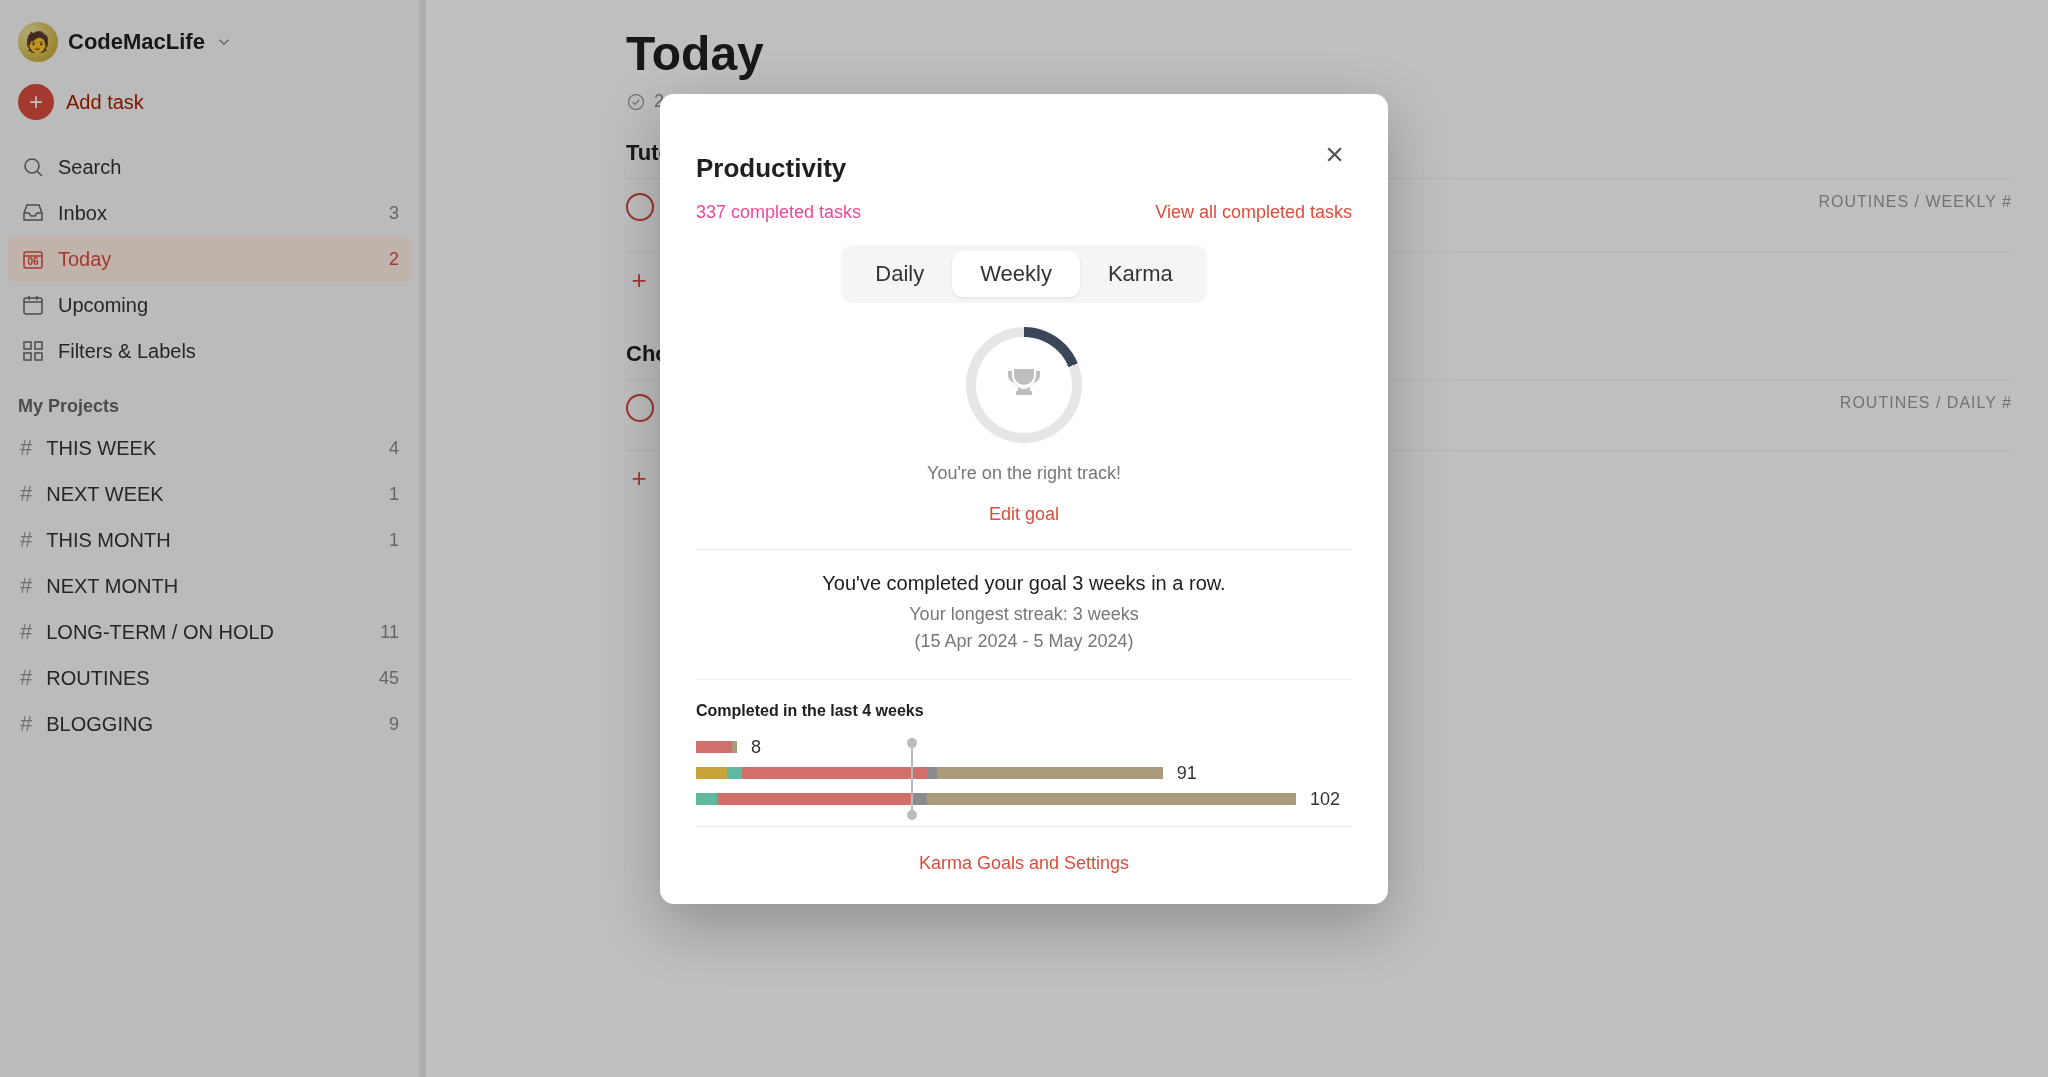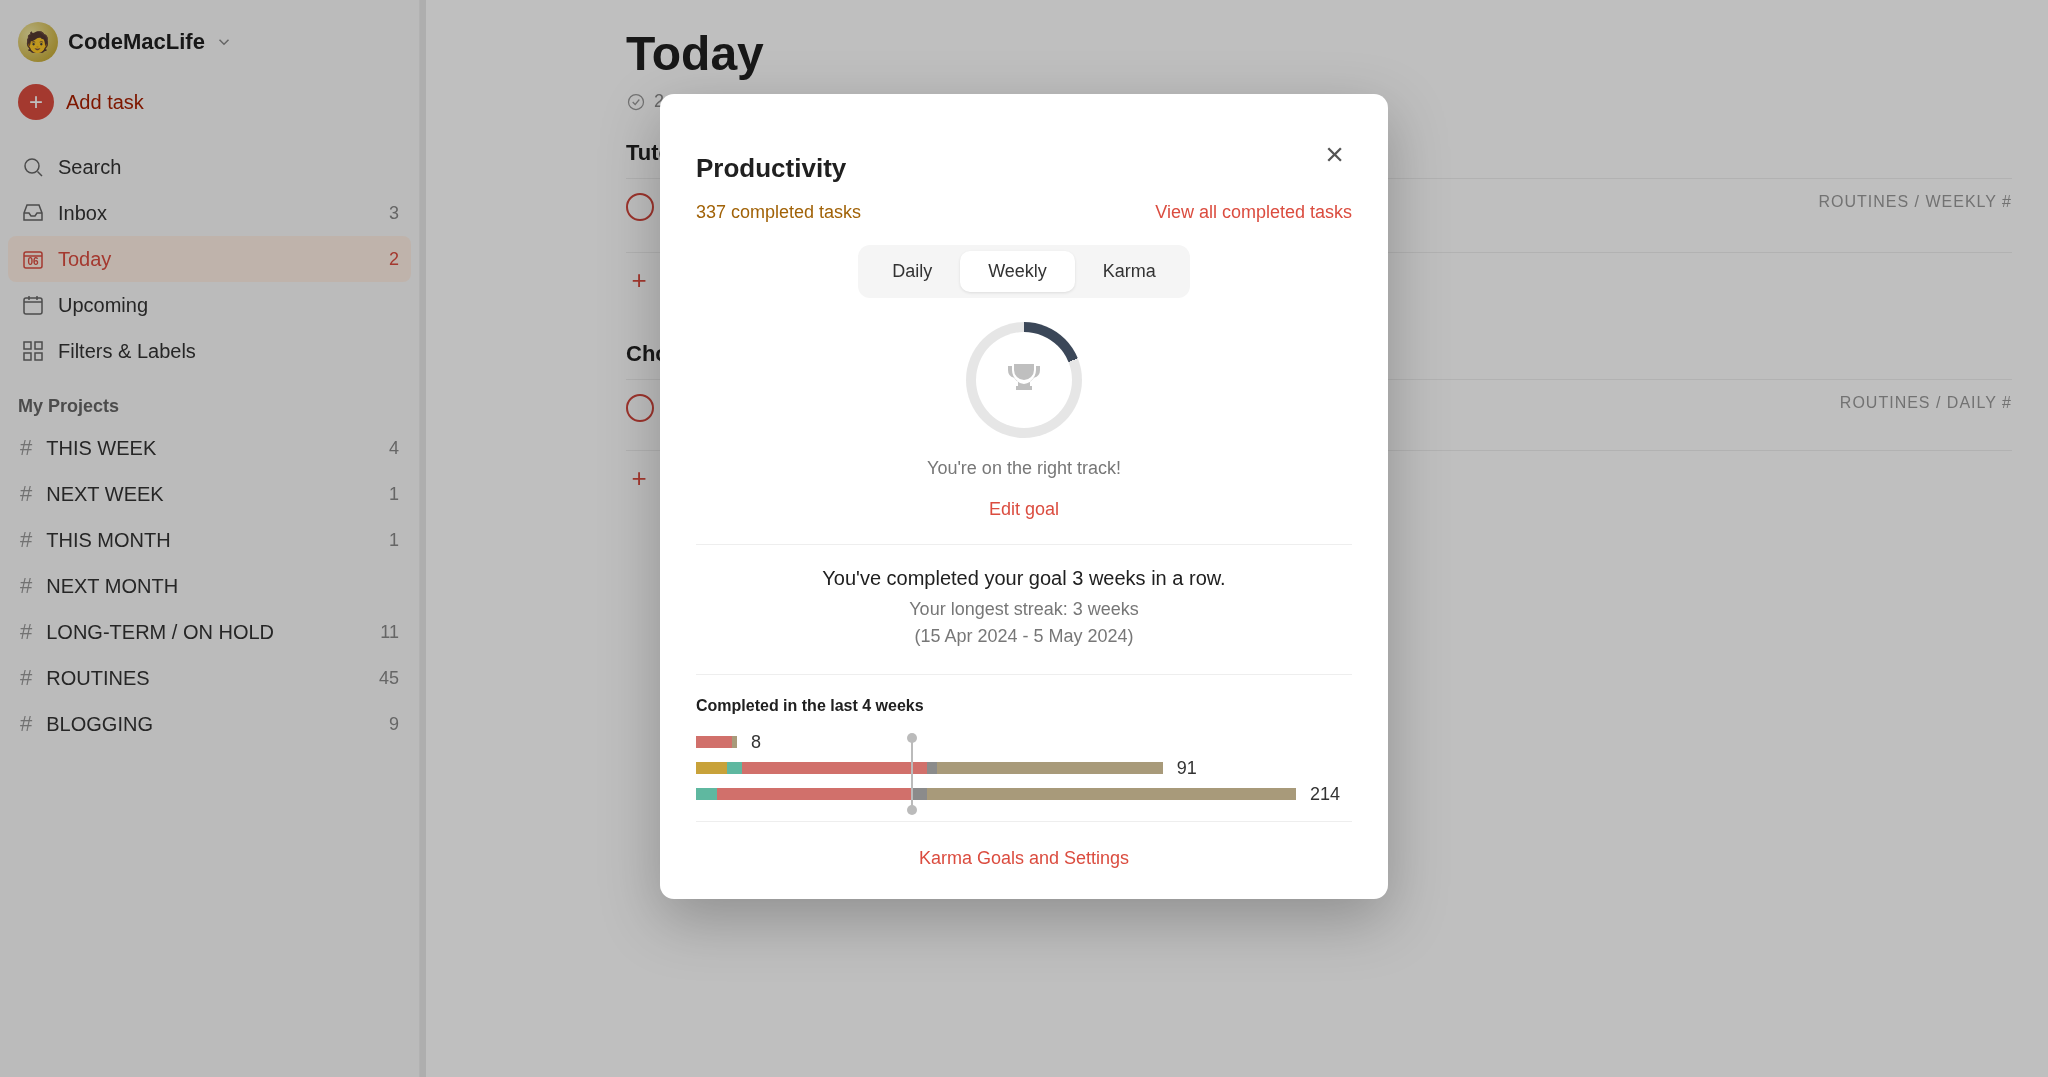--- a/index.html
+++ b/index.html
@@ -88,25 +88,25 @@
 }
 .modal {
   width:728px; background:#fff; border-radius:14px;
   box-shadow:0 20px 60px rgba(0,0,0,0.25);
   padding:30px 36px 30px;
 }
 .modal-header { display:flex;align-items:center;justify-content:space-between; }
 .modal-title { font-size:26px; font-weight:600;margin-top:29px; }
 .close-x { font-size:32px; color:#555; cursor:pointer; line-height:1; padding:4px 8px; }
 .modal-subhead { display:flex;justify-content:space-between;align-items:center; padding:18px 0 22px; }
-.completed-count { color:#a16207; font-size:18px; }
+.completed-count { color:#ec4899; font-size:18px; }
 .view-all { color:#db4c3f; font-size:18px; cursor:pointer; }
 .tabs { display:flex; justify-content:center; margin-bottom:24px; }
 .tab-group { background:#f5f5f5; border-radius:12px; padding:6px; display:flex; }
-.tab { padding:10px 28px; font-size:18px; color:#333; border-radius:10px; cursor:pointer; }
+.tab { padding:10px 28px; font-size:22px; color:#333; border-radius:10px; cursor:pointer; }
 .tab.active { background:#fff; box-shadow:0 1px 3px rgba(0,0,0,0.1); font-weight:500; }
 .trophy-wrap { display:flex;justify-content:center; margin-bottom:20px; }
 .trophy-ring {
   width:116px;height:116px;border-radius:50%;
   background:conic-gradient(#3b4758 0 68deg, #e6e6e6 68deg 360deg);
   display:flex;align-items:center;justify-content:center;
 }
 .trophy-inner {
   width:96px;height:96px;border-radius:50%;background:#fff;
   display:flex;align-items:center;justify-content:center;
@@ -369,19 +369,19 @@
           </div>
           <span class="bar-label">91</span>
         </div>
         <div class="bar-row">
           <div class="bar" style="width: 600px;">
             <div class="seg" style="background: rgb(95, 184, 160); width: 3.4188%;"></div>
             <div class="seg" style="background: rgb(209, 112, 107); width: 32.4786%;"></div>
             <div class="seg" style="background: rgb(139, 139, 139); width: 2.5641%;"></div>
             <div class="seg" style="background: rgb(168, 154, 122); width: 61.5385%;"></div>
           </div>
-          <span class="bar-label">214</span>
+          <span class="bar-label">102</span>
         </div>
       </div>
 
     <div class="karma-link">Karma Goals and Settings</div>
   </div>
 </div>
 
 </body></html>

